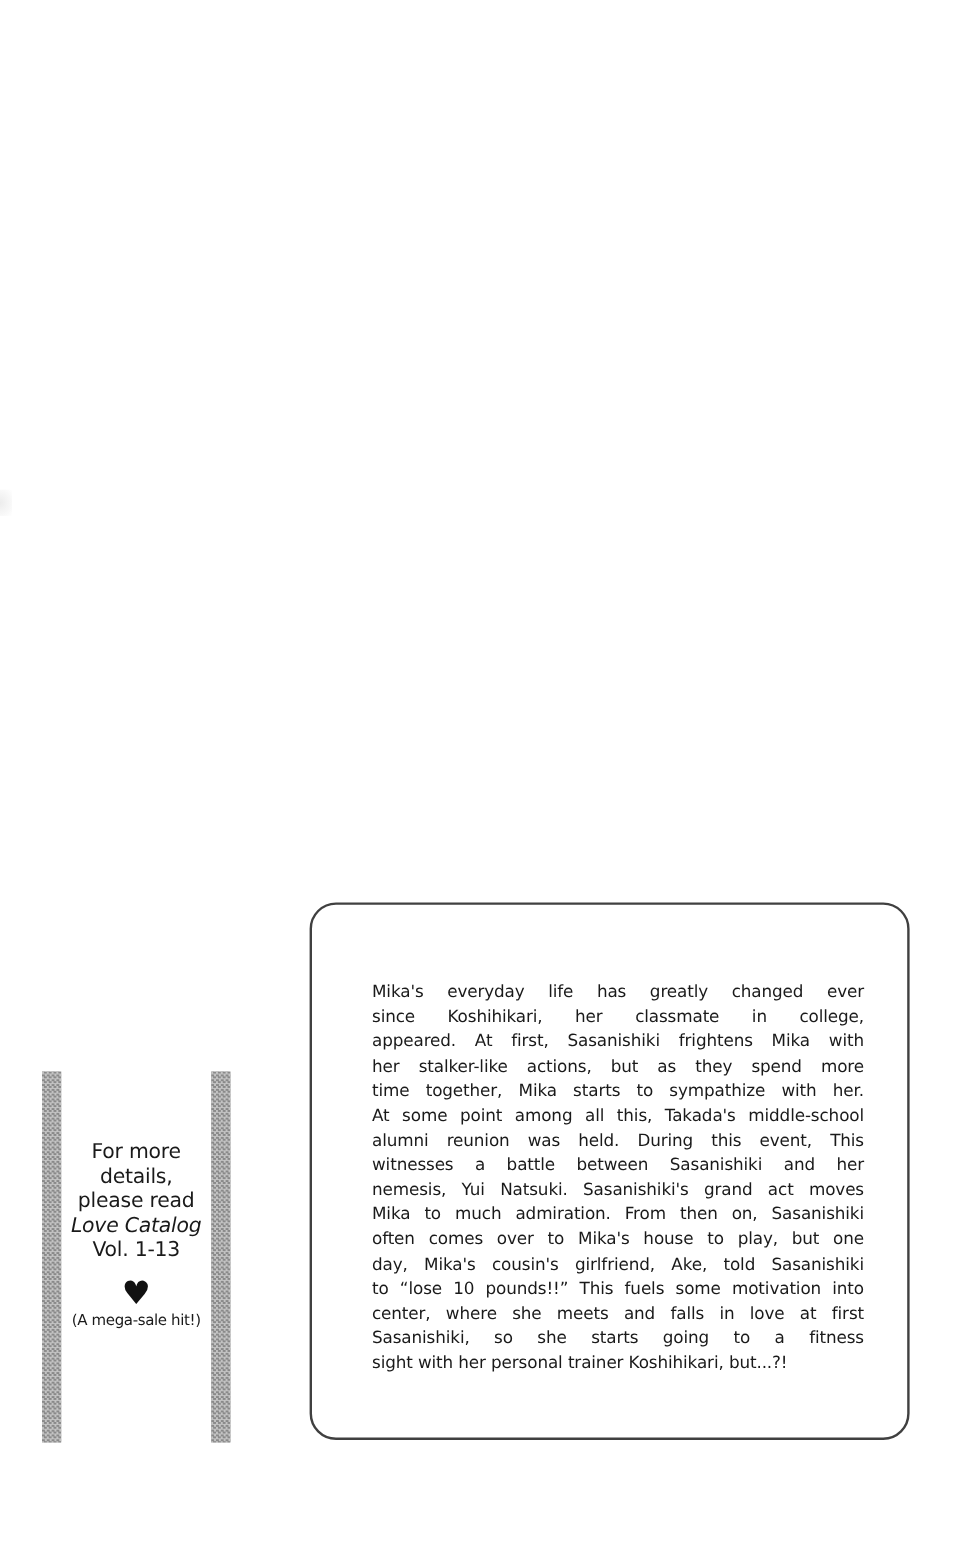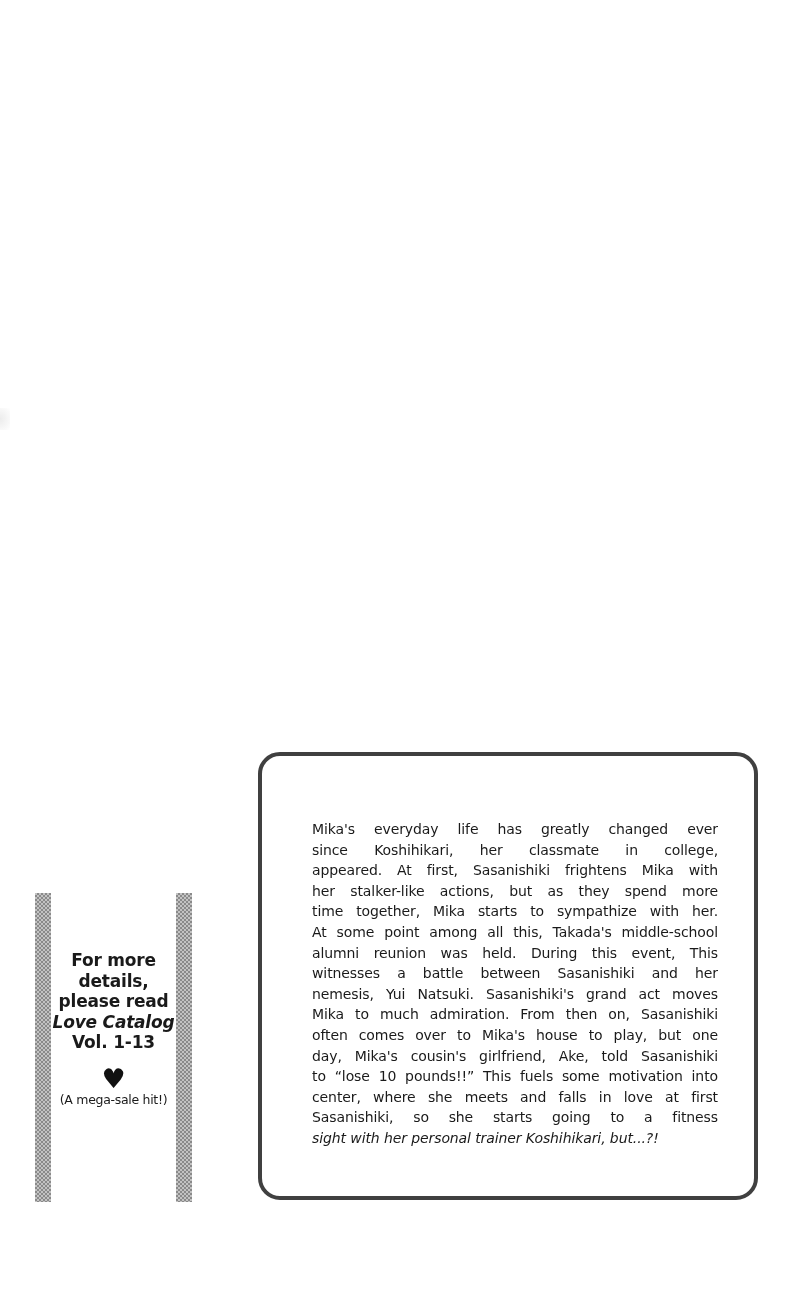--- a/index.html
+++ b/index.html
@@ -45,21 +45,21 @@
     background-size: 4px 4px;
   }
   .note-content {
     flex: 1;
     text-align: center;
     padding-top: 57px;
   }
   .note-line {
     font-size: 17px;
     line-height: 20.5px;
-    font-weight: 700;
+    font-weight: 400;
     letter-spacing: -0.2px;
     white-space: nowrap;
   }
   .note-line.italic {
     font-style: italic;
   }
   .heart {
     margin-top: 12px;
     font-size: 27px;
     line-height: 27px;
@@ -72,38 +72,37 @@
     white-space: nowrap;
   }
 
   
   .synopsis-box {
     position: absolute;
     left: 258px;
     top: 752px;
     width: 500px;
     height: 448px;
-    border: 4px solid #404040;
+    border: 2px solid #404040;
     border-radius: 22px;
     background: #ffffff;
     box-sizing: border-box;
     padding: 63px 36px 0 50px;
   }
   .syn-line {
     margin: 0;
     font-size: 14px;
     line-height: 20.6px;
     font-weight: 500;
     letter-spacing: -0.1px;
     text-align: justify;
     text-align-last: justify;
   }
   .syn-line.last {
     text-align-last: left;
-    font-style: italic;
   }
 </style>
 </head>
 <body>
 
 <div class="page">
 
   <div class="scan-artifact"></div>
 
   <aside class="side-note">

